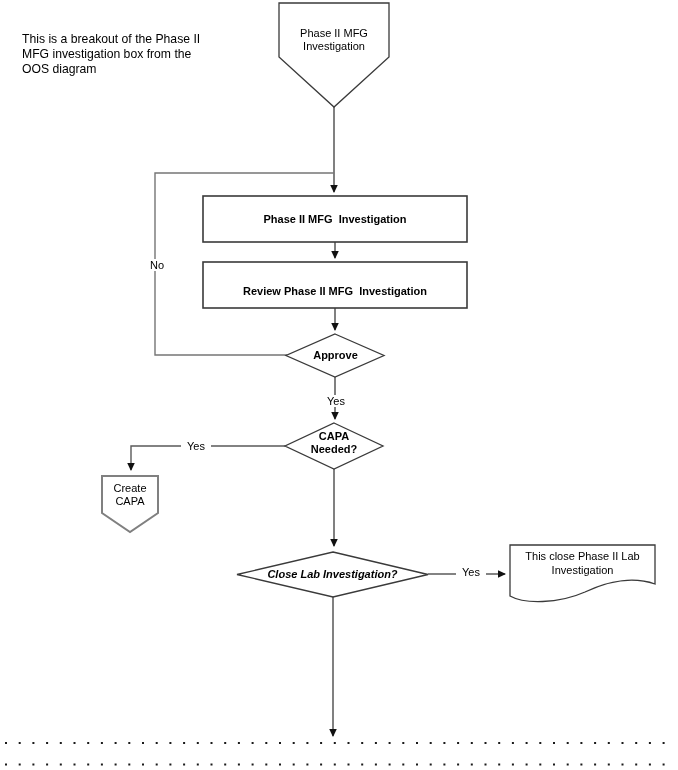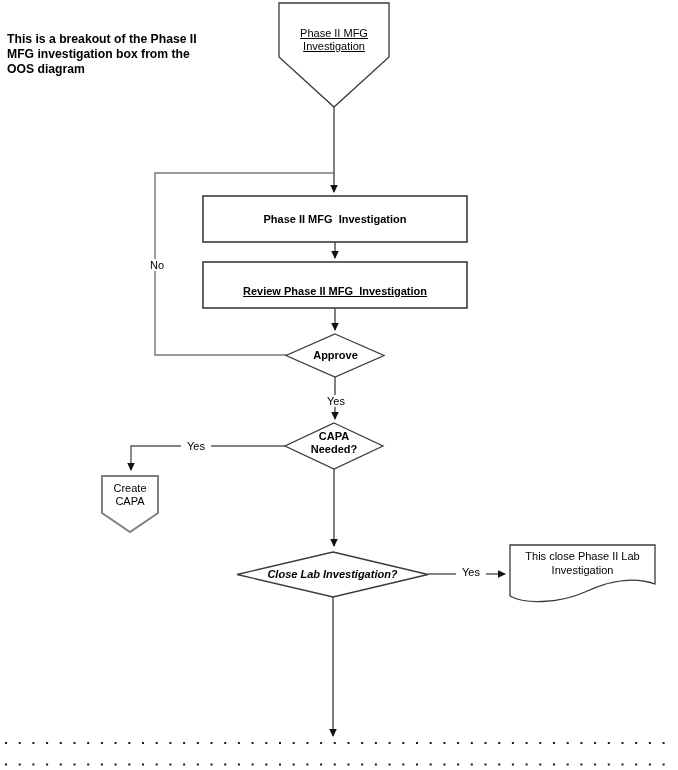--- a/index.html
+++ b/index.html
@@ -44,30 +44,30 @@
     <polygon points="335,334 384,355.5 335,377 286,355.5" fill="#ffffff" stroke="#3a3a3a" stroke-width="1.3"></polygon>
     <polygon points="334,423 383,446 334,469 285,446" fill="#ffffff" stroke="#3a3a3a" stroke-width="1.3"></polygon>
     <polygon points="102,476 158,476 158,513 130,532 102,513" fill="#ffffff" stroke="#808080" stroke-width="2"></polygon>
     <polygon points="333,552 428,574.5 333,597 237,574.5" fill="#ffffff" stroke="#3a3a3a" stroke-width="1.3"></polygon>
     <path d="M 510 545 L 655 545 L 655 584 C 635 577, 610 580, 585 592 C 558 604, 524 604, 510 596 Z" fill="#ffffff" stroke="#3a3a3a" stroke-width="1.3"></path>
 
     <line x1="5" y1="743" x2="676" y2="743" stroke="#1a1a1a" stroke-width="2" stroke-dasharray="2 11.7"></line>
     <line x1="5" y1="764.5" x2="676" y2="764.5" stroke="#1a1a1a" stroke-width="2" stroke-dasharray="2 11.7"></line>
   </svg>
 
-  <div class="lbl note" style="left:7px;top:32px;width:230px;font-weight:bold;">This is a breakout of the Phase II
+  <div class="lbl note" style="left:22px;top:32px;width:230px;">This is a breakout of the Phase II
 MFG investigation box from the
 OOS diagram</div>
 
-  <div class="lbl" style="left:279px;top:27px;width:110px;text-decoration:underline;">Phase II MFG
+  <div class="lbl" style="left:279px;top:27px;width:110px;">Phase II MFG
 Investigation</div>
 
   <div class="lbl bold flexbox" style="left:203px;top:196px;width:264px;height:46px;">Phase II MFG  Investigation</div>
 
-  <div class="lbl bold flexbox" style="left:203px;top:262px;width:264px;height:58px;text-decoration:underline;">Review Phase II MFG  Investigation</div>
+  <div class="lbl bold flexbox" style="left:203px;top:262px;width:264px;height:58px;">Review Phase II MFG  Investigation</div>
 
   <div class="lbl bold flexbox" style="left:287px;top:334px;width:97px;height:42px;">Approve</div>
 
   <div class="lbl edge" style="left:144px;top:222px;width:22px;margin-top:37px;">No</div>
 
   <div class="lbl edge" style="left:321px;top:395px;width:26px;">Yes</div>
 
   <div class="lbl bold" style="left:285px;top:430px;width:98px;">CAPA
 Needed?</div>
 

